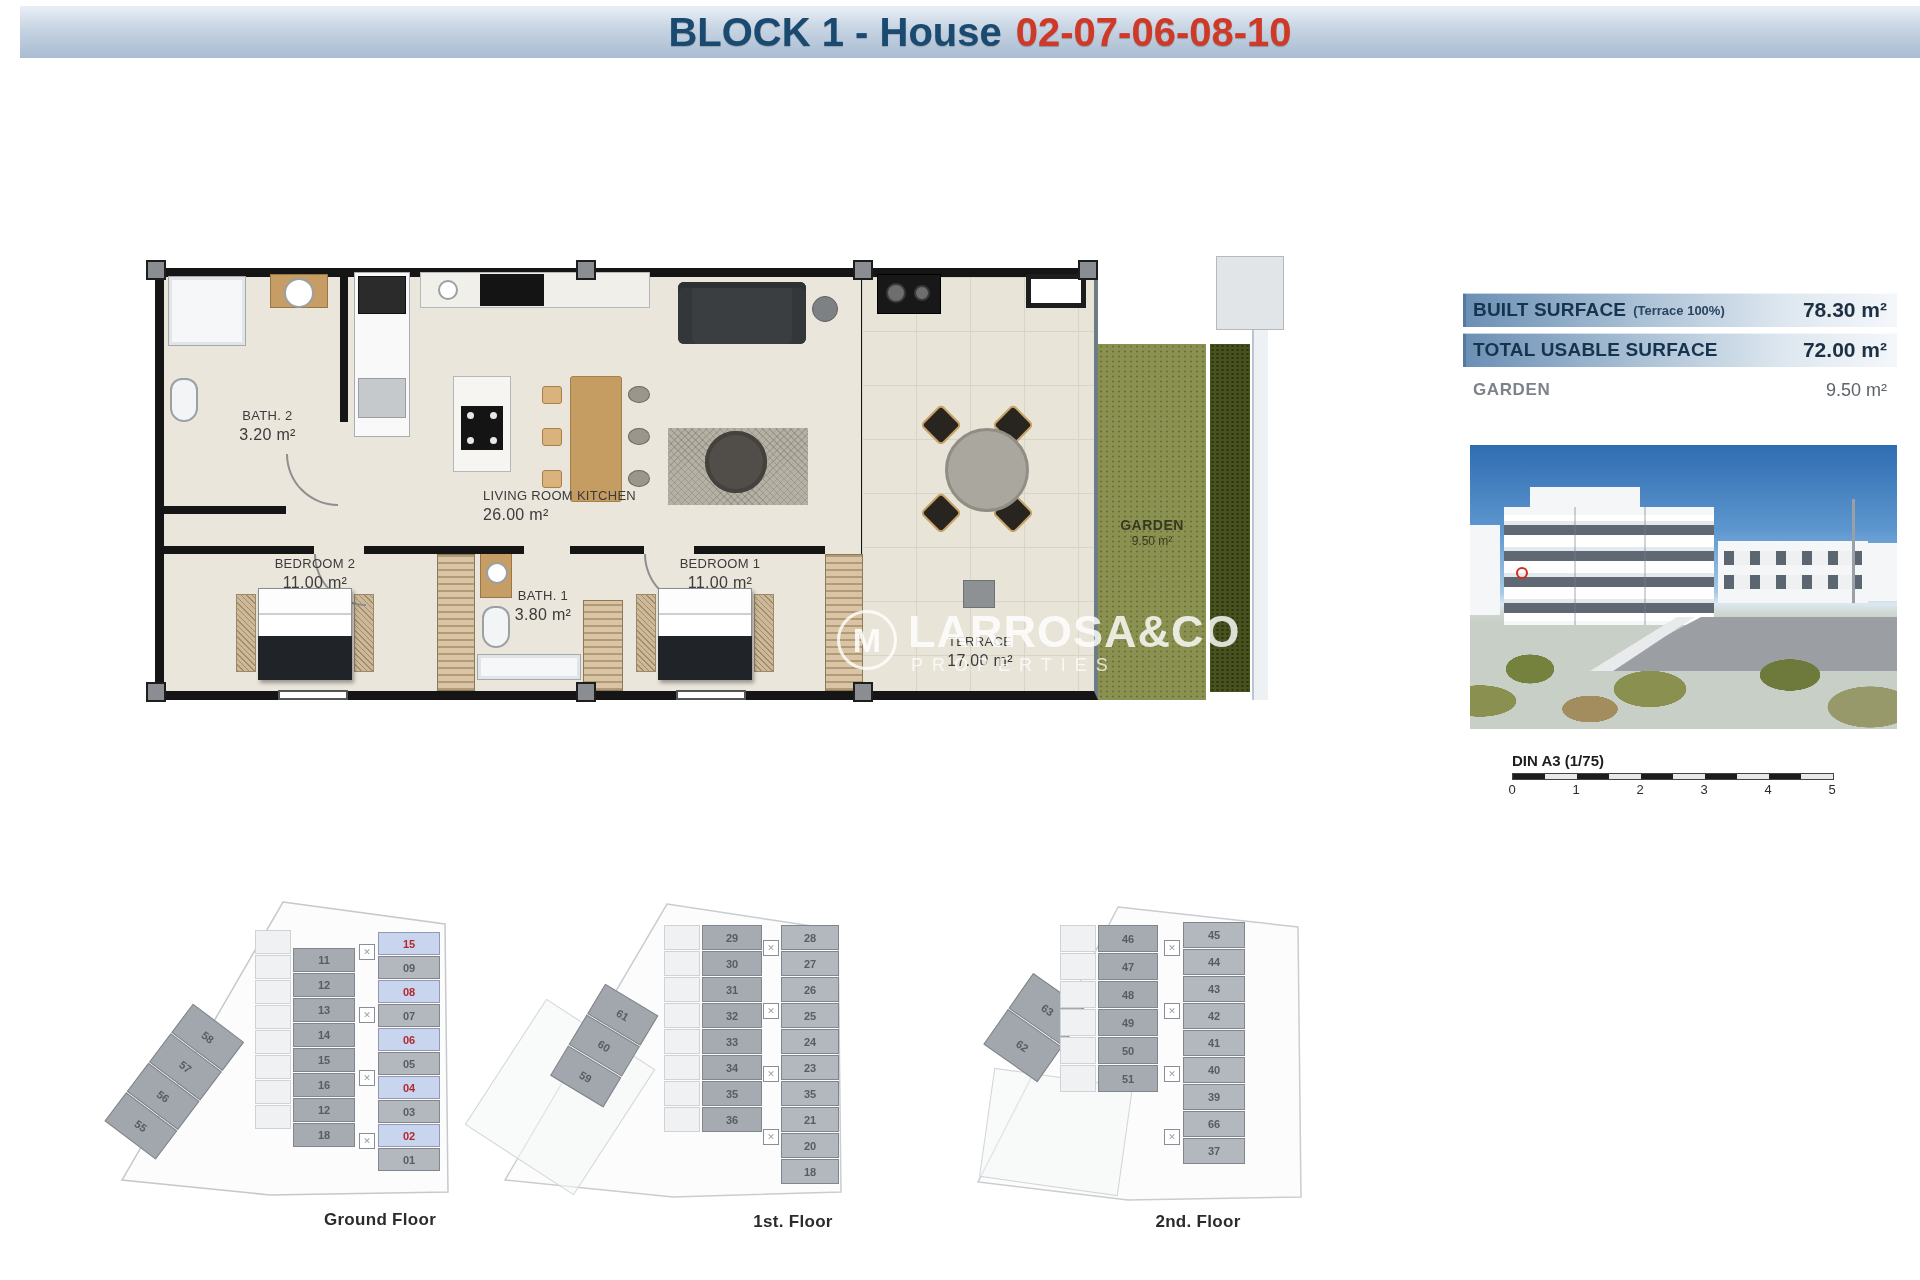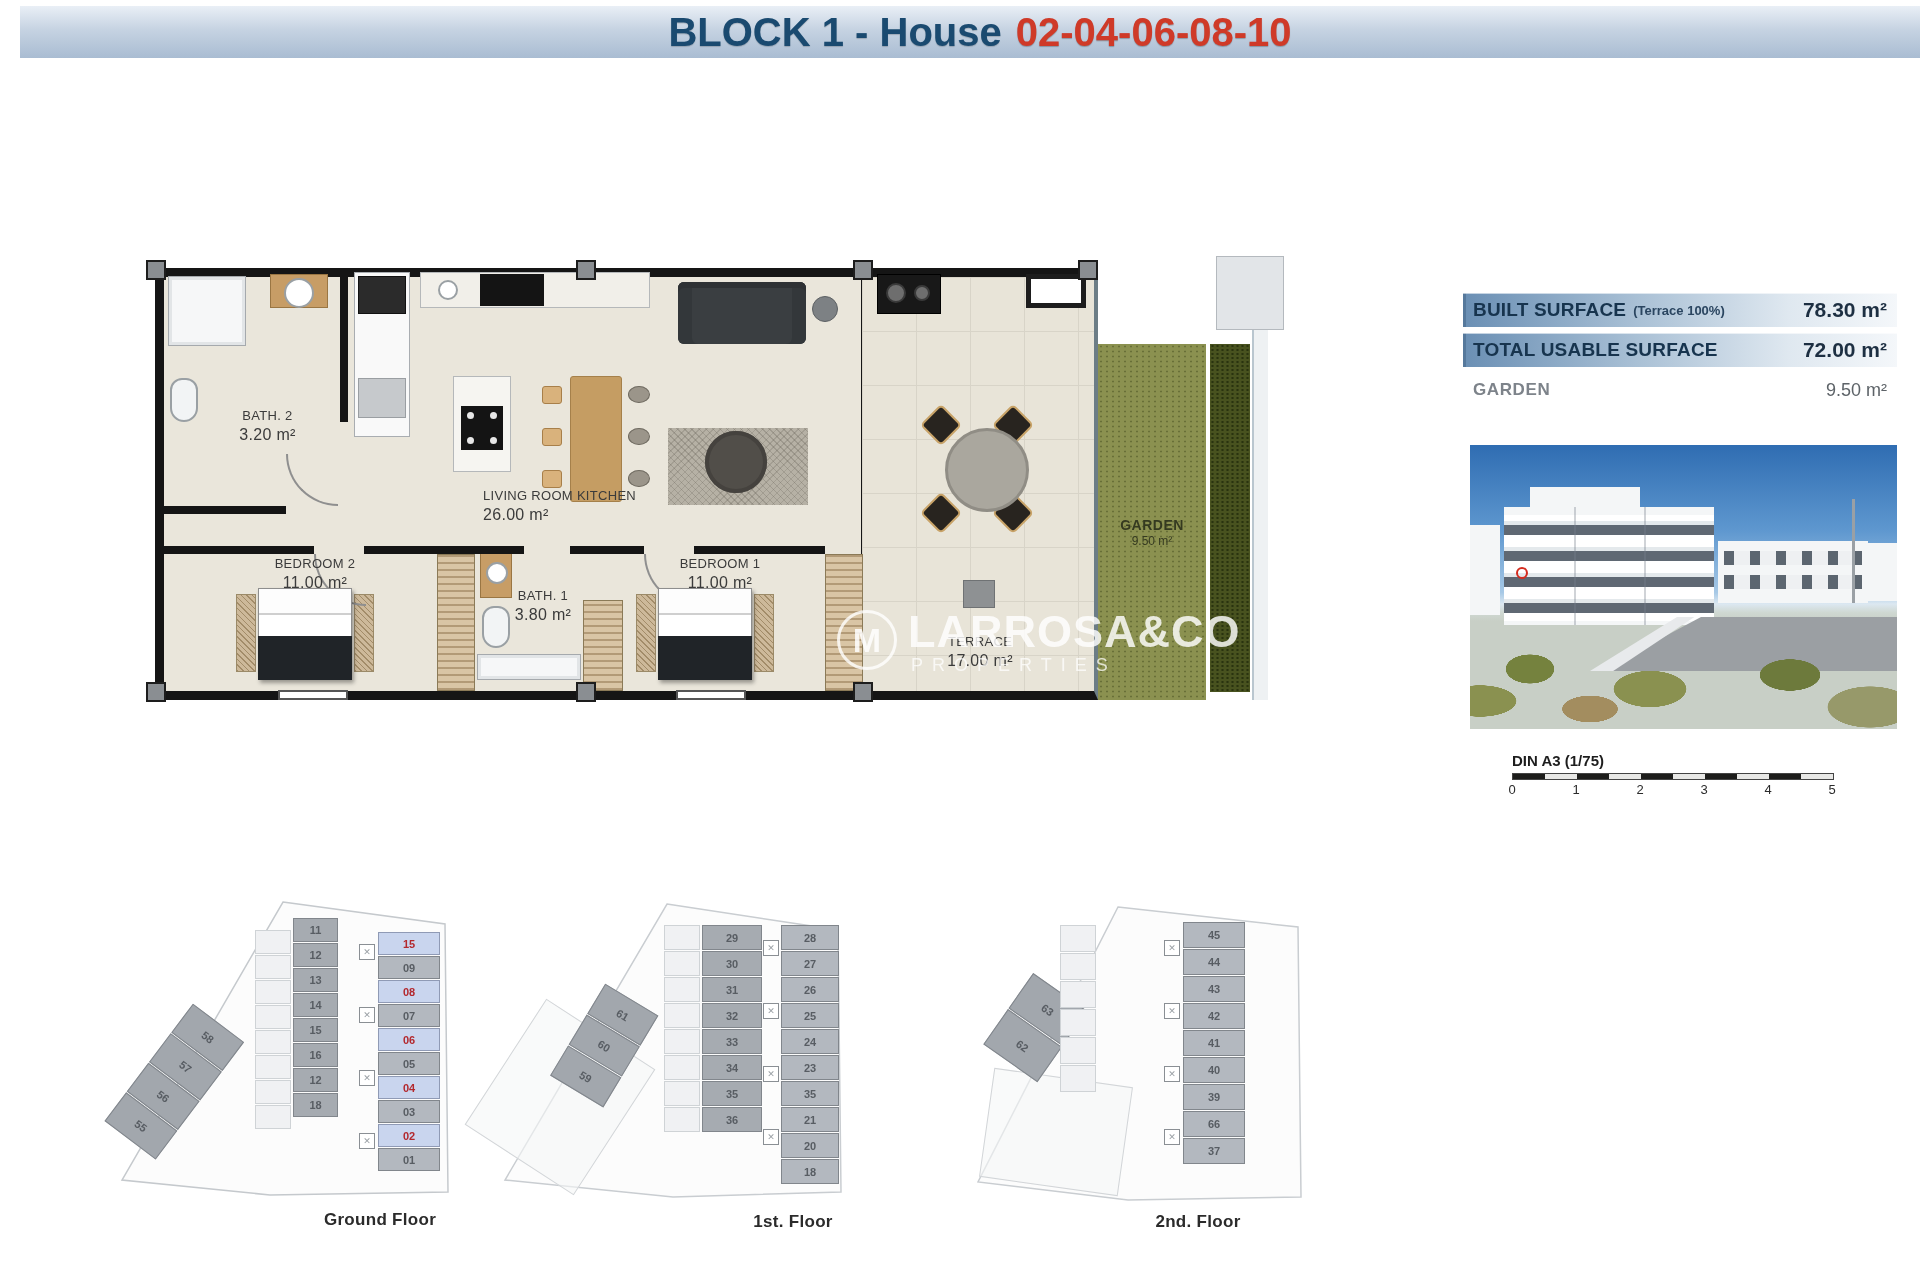--- a/index.html
+++ b/index.html
@@ -142,21 +142,21 @@
   .floor-label { position:absolute; width:180px; text-align:center; font-size:17px; font-weight:bold; color:#2b2b2b; letter-spacing:.3px; }
   .ghost-shape { position:absolute; border:1px solid #d2d5d8; background:rgba(245,246,247,.6); }
 </style>
 </head>
 <body>
 
 <div id="canvas">
 
   <div id="titlebar">
     <span class="t1">BLOCK 1 - House</span>
-    <span class="t2">02-04-06-08-10</span>
+    <span class="t2">02-07-06-08-10</span>
   </div>
 
   <div id="plan">
     <div class="frame" id="apartment"></div>
     <div class="frame" id="terrace"></div>
 
     <div class="pillar" style="left:-4px;top:2px"></div>
     <div class="pillar" style="left:426px;top:2px"></div>
     <div class="pillar" style="left:703px;top:2px"></div>
     <div class="pillar" style="left:-4px;top:424px"></div>
@@ -356,21 +356,21 @@
     <div class="col ghost gl" style="left:135px;top:38px;width:36px;--ch:24px">
         <div class="cell"></div>
         <div class="cell"></div>
         <div class="cell"></div>
         <div class="cell"></div>
         <div class="cell"></div>
         <div class="cell"></div>
         <div class="cell"></div>
         <div class="cell"></div>
       </div>
-    <div class="col col-left" style="left:173px;top:26px;width:45px;--ch:24px">
+    <div class="col col-left" style="left:173px;top:56px;width:62px;--ch:24px">
         <div class="cell">11</div>
         <div class="cell">12</div>
         <div class="cell">13</div>
         <div class="cell">14</div>
         <div class="cell">15</div>
         <div class="cell">16</div>
         <div class="cell">12</div>
         <div class="cell">18</div>
       </div>
     <div class="shafts" style="left:239px;top:52px">
@@ -455,20 +455,28 @@
         <div class="cell">62</div>
       </div>
     <div class="col ghost gl" style="left:92px;top:33px;width:36px;--ch:27px">
         <div class="cell"></div>
         <div class="cell"></div>
         <div class="cell"></div>
         <div class="cell"></div>
         <div class="cell"></div>
         <div class="cell"></div>
       </div>
+    <div class="col col-left" style="left:130px;top:33px;width:60px;--ch:27px">
+        <div class="cell">46</div>
+        <div class="cell">47</div>
+        <div class="cell">48</div>
+        <div class="cell">49</div>
+        <div class="cell">50</div>
+        <div class="cell">51</div>
+      </div>
     <div class="shafts" style="left:196px;top:48px">
         <div class="shaft">✕</div>
         <div class="shaft">✕</div>
         <div class="shaft">✕</div>
         <div class="shaft">✕</div>
       </div>
     <div class="col col-right" style="left:215px;top:30px;width:62px;--ch:26px">
         <div class="cell">45</div>
         <div class="cell">44</div>
         <div class="cell">43</div>

